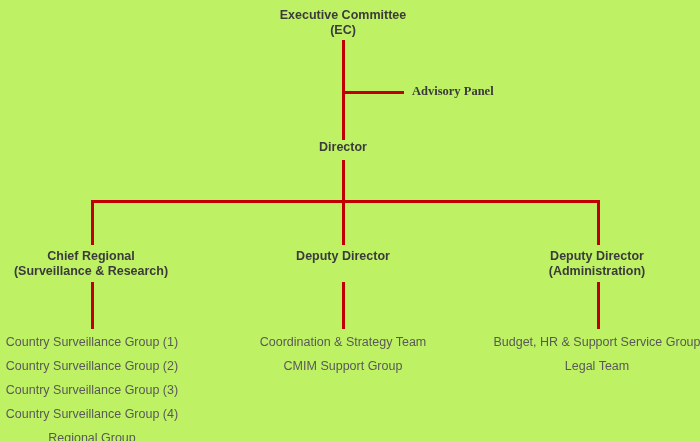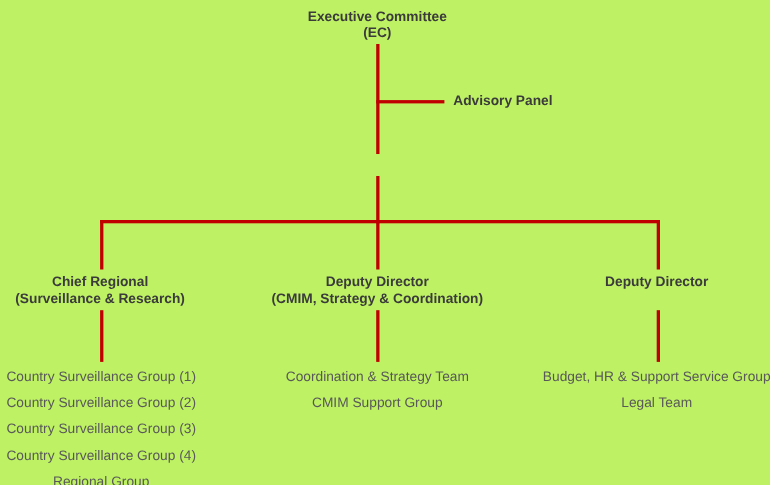--- a/index.html
+++ b/index.html
@@ -64,37 +64,40 @@
   <div class="conn v" style="left:597px; top:200px; width:3px; height:45px;"></div>
   <div class="conn v" style="left:91px; top:282px; width:3px; height:47px;"></div>
   <div class="conn v" style="left:342px; top:282px; width:3px; height:47px;"></div>
   <div class="conn v" style="left:597px; top:282px; width:3px; height:47px;"></div>
 
   <div class="node bold" style="left:193px; top:8px; width:300px;">
     <span>Executive Committee</span>
     <span class="line2">(EC)</span>
   </div>
 
-  <div class="node bold" style="left:412px; top:84px; width:200px; text-align:left;">
+  <div class="node bold" style="left:412px; top:84px; width:200px; text-align:left;font-family:Liberation Serif, serif;">
     <span>Advisory Panel</span>
   </div>
 
+  <div class="node bold" style="left:243px; top:140px; width:200px;">
+    <span>Director</span>
+  </div>
 
   <div class="node bold" style="left:-19px; top:249px; width:220px;">
     <span>Chief Regional</span>
     <span class="line2">(Surveillance &amp; Research)</span>
   </div>
 
   <div class="node bold" style="left:199px; top:249px; width:288px;">
     <span>Deputy Director</span>
-    <span class="line2">(CMIM, Strategy &amp; Coordination)</span>
   </div>
 
   <div class="node bold" style="left:497px; top:249px; width:200px;">
     <span>Deputy Director</span>
+    <span class="line2">(Administration)</span>
   </div>
 
   <div class="node leaf" style="left:-8px; top:330px; width:200px;">
     <span class="line2">Country Surveillance Group (1)</span>
     <span class="line2">Country Surveillance Group (2)</span>
     <span class="line2">Country Surveillance Group (3)</span>
     <span class="line2">Country Surveillance Group (4)</span>
     <span class="line2">Regional Group</span>
   </div>
 

